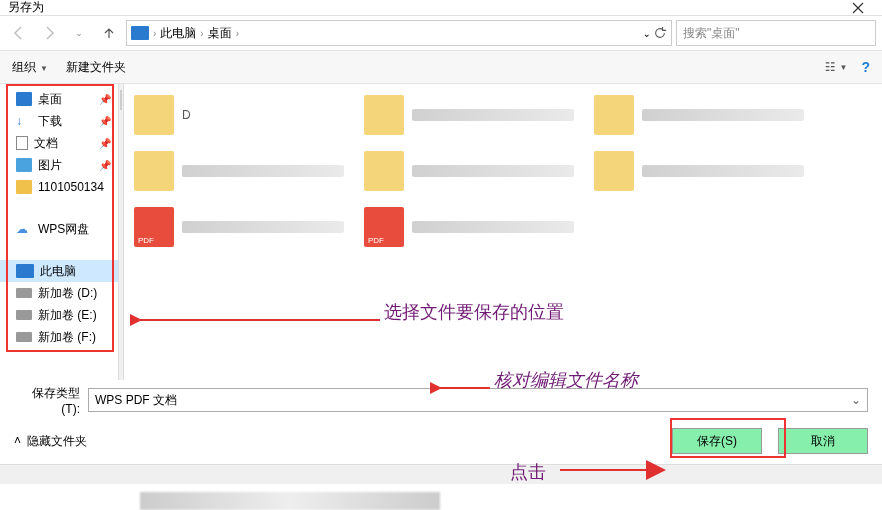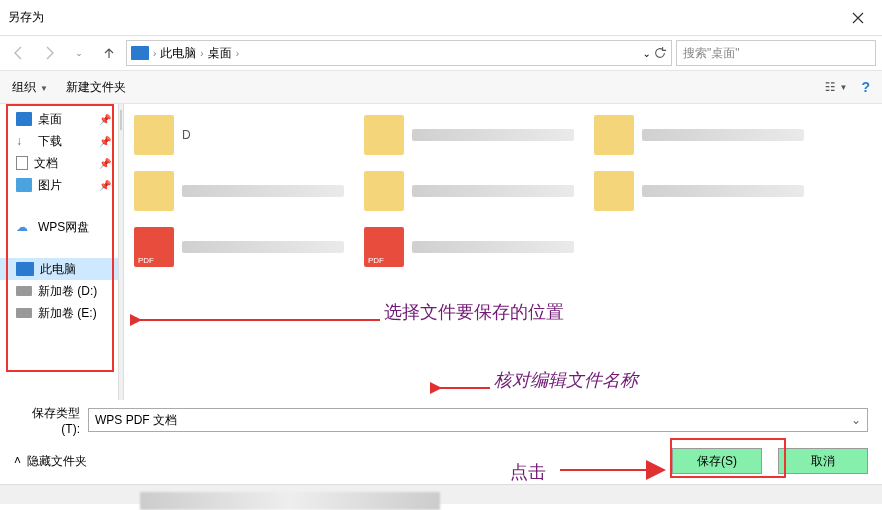--- a/index.html
+++ b/index.html
@@ -1,18 +1,18 @@
 <!DOCTYPE html>
 <html><head>
 <meta charset="utf-8">
 <style>
 * { margin: 0; padding: 0; box-sizing: border-box; font-family: "Microsoft YaHei", "SimSun", sans-serif; font-size: 12px; }
 body { background: #fff; width: 882px; height: 510px; overflow: hidden; position: relative; }
 
-.titlebar { height: 36px; display: flex; align-items: center; justify-content: space-between; padding: 0 4px 0 8px; border-bottom: 1px solid #e0e0e0; }
+.titlebar { height: 16px; display: flex; align-items: center; justify-content: space-between; padding: 0 4px 0 8px; border-bottom: 1px solid #e0e0e0; }
 .titlebar .title { font-size: 12px; }
 .titlebar .close { width: 40px; height: 24px; display: flex; align-items: center; justify-content: center; cursor: default; }
 
 .navbar { height: 34px; display: flex; align-items: center; padding: 0 6px; gap: 4px; }
 .navbar .navbtn { width: 26px; height: 26px; display: flex; align-items: center; justify-content: center; color: #666; }
 .navbar .navbtn.disabled { color: #bbb; }
 .breadcrumb { flex: 1; height: 26px; border: 1px solid #ccc; display: flex; align-items: center; padding: 0 4px; background: #fff; gap: 4px; }
 .breadcrumb .pcicon { width: 18px; height: 14px; background: #2a7ad0; display: inline-block; border-radius: 1px; }
 .breadcrumb .sep { color: #888; font-size: 10px; }
 .breadcrumb .ddbtn { margin-left: auto; display: flex; align-items: center; gap: 2px; }
@@ -146,37 +146,45 @@
       <div class="tree-item">
           <span class="ico ico-doc"></span>
           <span>文档</span>
           <span class="pin">📌</span>
         </div>
       <div class="tree-item">
           <span class="ico ico-pic"></span>
           <span>图片</span>
           <span class="pin">📌</span>
         </div>
+      <div class="tree-item">
+          <span class="ico ico-folder"></span>
+          <span>1101050134</span>
+        </div>
       <div class="tree-group-label"></div>
       <div class="tree-item">
           <span class="ico ico-cloud">☁</span>
           <span>WPS网盘</span>
         </div>
       <div class="tree-group-label"></div>
       <div class="tree-item selected">
           <span class="ico ico-pc"></span>
           <span>此电脑</span>
         </div>
       <div class="tree-item">
           <span class="ico ico-drive"></span>
           <span>新加卷 (D:)</span>
         </div>
       <div class="tree-item">
           <span class="ico ico-drive"></span>
           <span>新加卷 (E:)</span>
+        </div>
+      <div class="tree-item">
+          <span class="ico ico-drive"></span>
+          <span>新加卷 (F:)</span>
         </div>
       <div class="tree-group-label"></div>
 
     </div>
   </div>
 
   <div class="divider"></div>
 
   <div class="filepane">
     <div class="fileitem">

